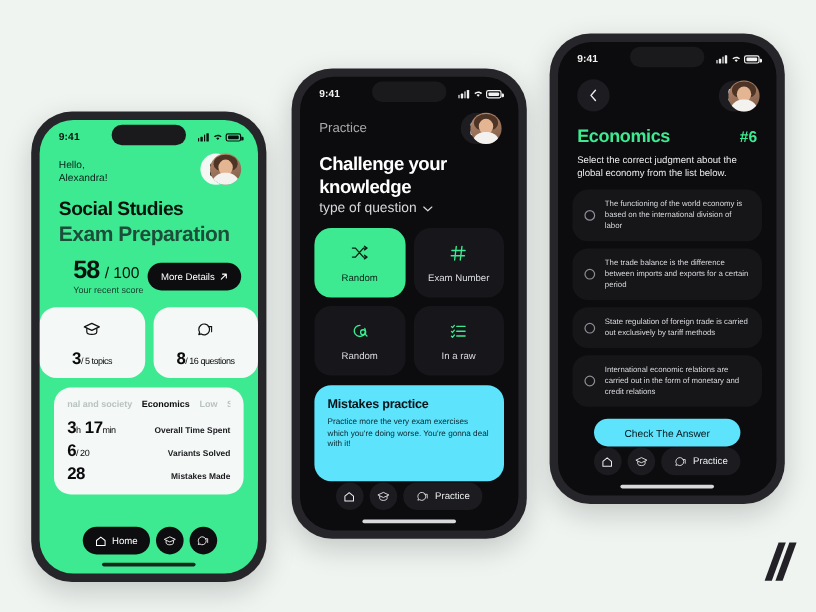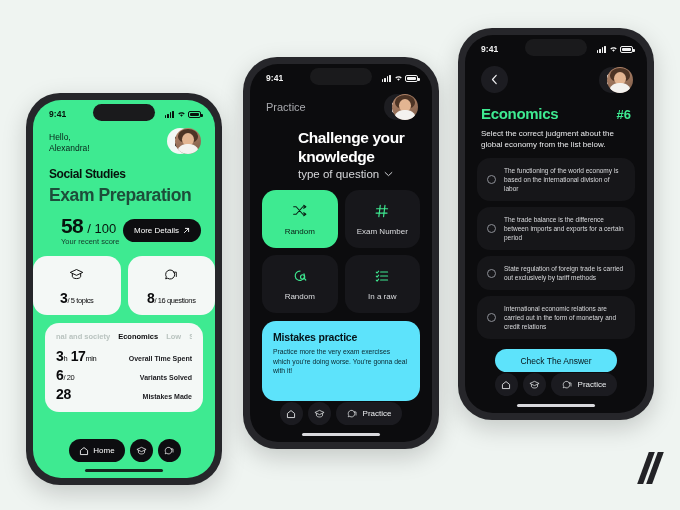--- a/index.html
+++ b/index.html
@@ -66,21 +66,21 @@
                       border: 1.1px solid currentColor; display: block; }
 
   
   .p1-head { display: flex; justify-content: space-between; align-items: flex-end;
              padding: 4px 14px 0 16px; }
   .p1-hello { font-size: 8.5px; line-height: 11px; color: #09231a; font-weight: 500; }
   .p1-ava { display: flex; align-items: center; }
   .p1-grid { background: #f3f8f5; color: #111; }
 
   .p1-title { padding: 10px 16px 0; }
-  .p1-title h1 { font-size: 12px; line-height: 21px; font-weight: 700; color: #07130d;
+  .p1-title h1 { font-size: 16px; line-height: 21px; font-weight: 700; color: #07130d;
                  letter-spacing: -.4px; }
   .p1-title h2 { font-size: 17.5px; line-height: 21px; font-weight: 700; color: #1d4e3a;
                  letter-spacing: -.4px; }
 
   .p1-score { display: flex; align-items: center; justify-content: space-between;
               padding: 8px 14px 0 28px; }
   .p1-score .num { font-size: 21px; font-weight: 700; color: #07130d; letter-spacing: -.8px;}
   .p1-score .den { font-size: 13px; font-weight: 500; color: #07130d; }
   .p1-score .sub { font-size: 7.5px; color: #13382a; margin-top: -1px; }
   .md-btn { background: #0d0d10; color: #fff; border-radius: 16px; padding: 7px 11px;
@@ -113,21 +113,21 @@
               font-size: 8px; font-weight: 500; }
   .nav-circ { background: #0d0d10; color: #fff; width: 23px; height: 23px;
               border-radius: 50%; display: grid; place-items: center; }
 
   
   .p2-head { display: flex; justify-content: space-between; align-items: center;
              padding: 6px 14px 0 16px; }
   .p2-head .t { font-size: 11px; color: #a9aaae; font-weight: 500; }
   .p2-grid { background: #1d1d21; color: #e8e8ea; }
 
-  .p2-title { padding: 9px 0 0; margin-left: 48px; }
+  .p2-title { padding: 9px 16px 0; }
   .p2-title h1 { font-size: 15.5px; line-height: 18.5px; font-weight: 700; color: #fff;
                  letter-spacing: -.4px; }
   .p2-sel { display: flex; align-items: center; gap: 5px; margin-top: 2px;
             font-size: 11.5px; color: #d6d7da; font-weight: 400; }
 
   .p2-grid-opts { display: grid; grid-template-columns: 1fr 1fr; gap: 7px;
                   padding: 10px 12px 0; }
   .opt { border-radius: 14px; height: 58px; display: flex; flex-direction: column;
          align-items: center; justify-content: center; gap: 8px; }
   .opt .ico { height: 16px; display: grid; place-items: center; }

